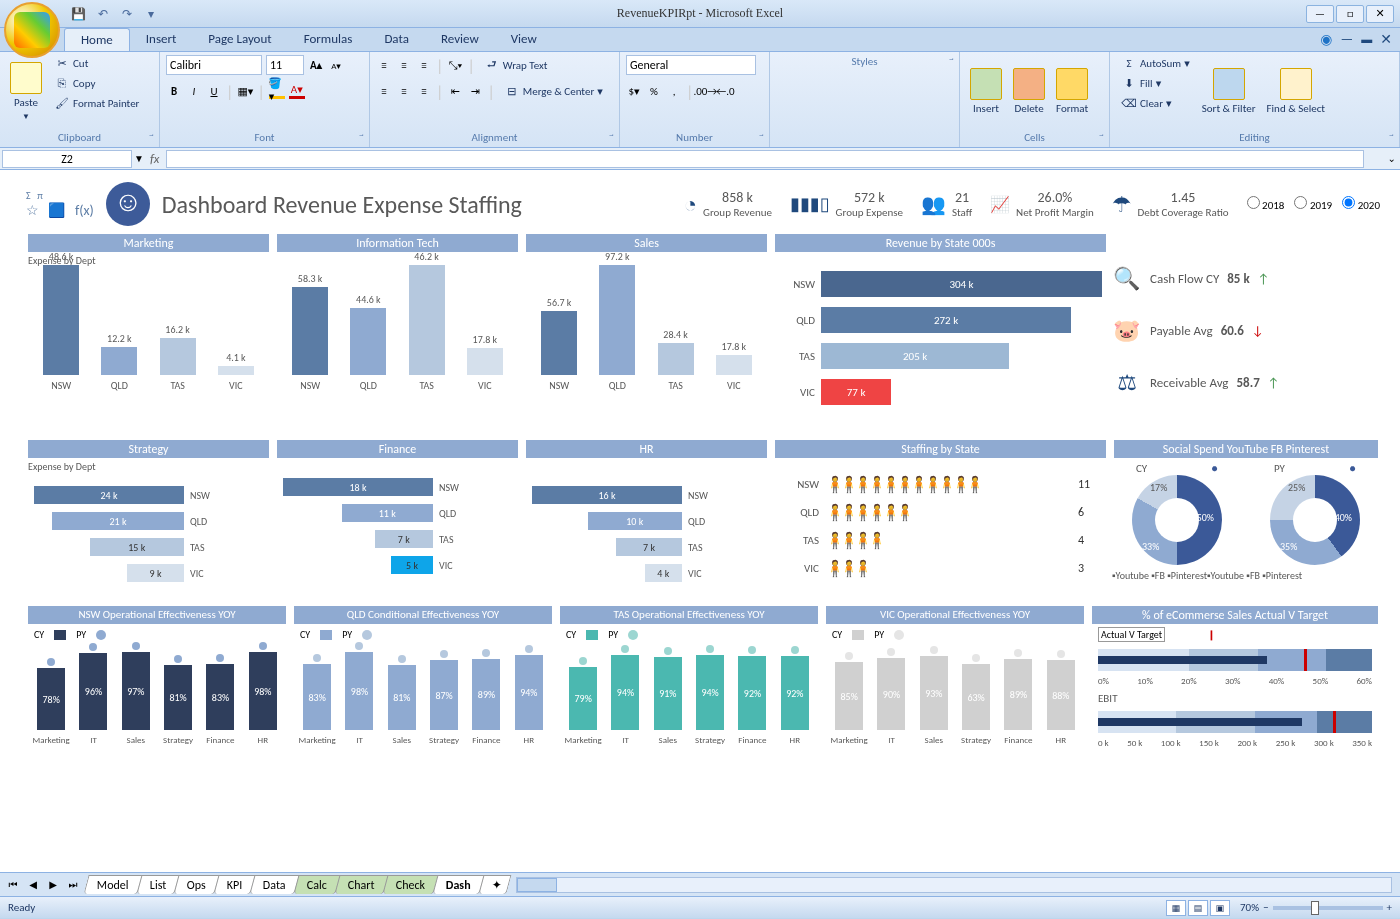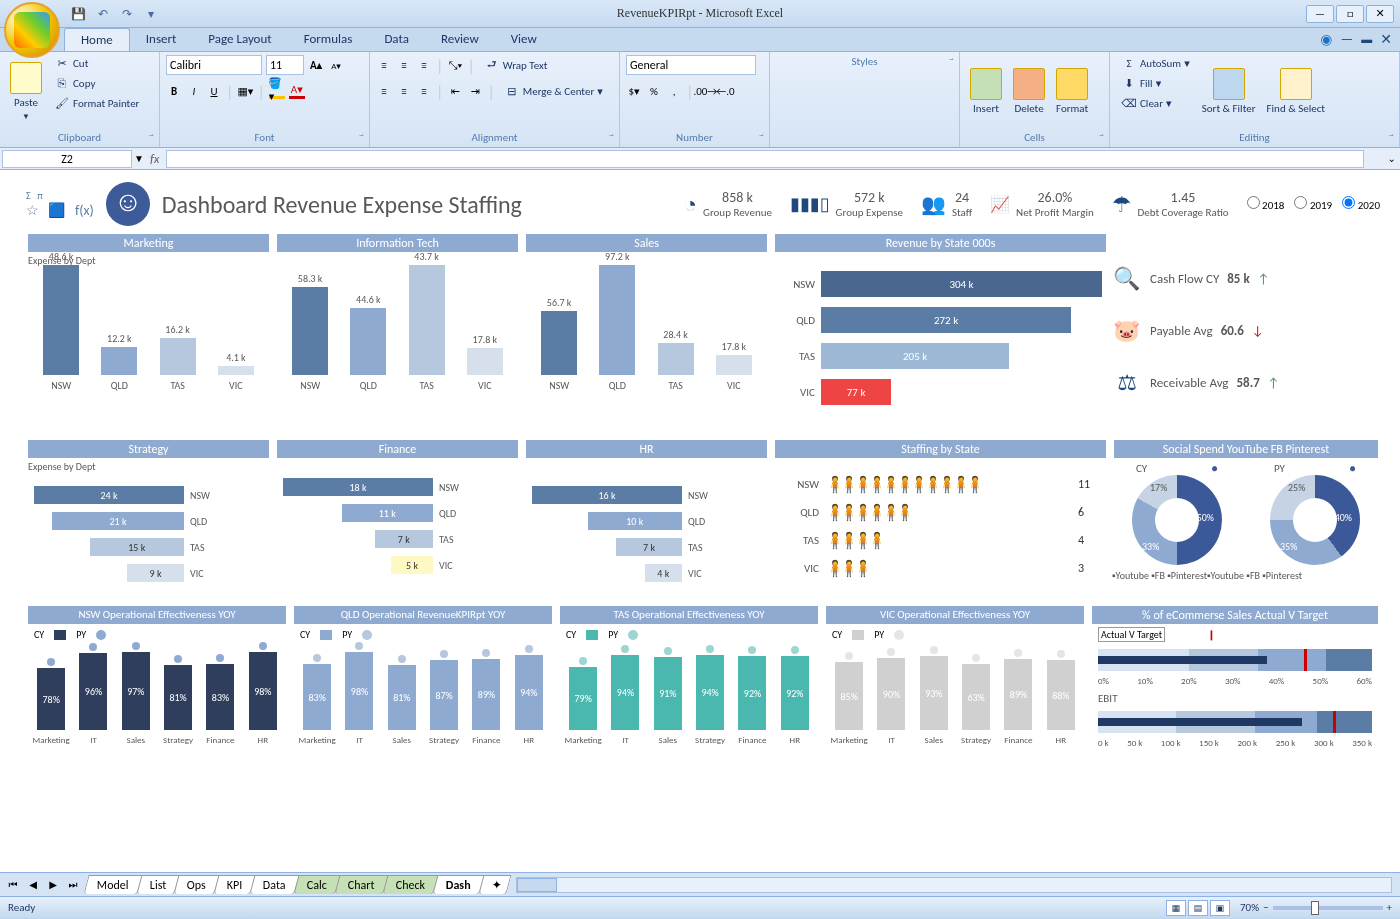--- a/index.html
+++ b/index.html
@@ -294,21 +294,21 @@
               <div>
                 <div class="kpi-val">572 k</div>
                 <div>Group Expense</div>
               </div>
             </div>
         </div>
         <div class="kpi-item">
           <div style="display:flex;align-items:center;gap:6px">
               <span style="font-size:20px">👥</span>
               <div>
-                <div class="kpi-val">24</div>
+                <div class="kpi-val">21</div>
                 <div>Staff</div>
               </div>
             </div>
         </div>
         <div class="kpi-item">
           <div style="display:flex;align-items:center;gap:6px">
               <span style="font-size:16px;color:#c55">📈</span>
               <div>
                 <div class="kpi-val">26.0%</div>
                 <div>Net Profit Margin</div>
@@ -366,21 +366,21 @@
         <div class="vbar-label">58.3 k</div>
         <div class="vbar" style="height:88px;background:#5b7ca5"></div>
         <div class="vbar-cat">NSW</div>
       </div>
             <div class="vbar-wrap">
         <div class="vbar-label">44.6 k</div>
         <div class="vbar" style="height:67px;background:#8faad1"></div>
         <div class="vbar-cat">QLD</div>
       </div>
             <div class="vbar-wrap">
-        <div class="vbar-label">43.7 k</div>
+        <div class="vbar-label">46.2 k</div>
         <div class="vbar" style="height:110px;background:#b5c8de"></div>
         <div class="vbar-cat">TAS</div>
       </div>
             <div class="vbar-wrap">
         <div class="vbar-label">17.8 k</div>
         <div class="vbar" style="height:27px;background:#d5e0ec"></div>
         <div class="vbar-cat">VIC</div>
       </div>
           </div>
       </div>
@@ -507,21 +507,21 @@
         <div style="width:30px;color:#595959">QLD</div>
       </div>
             <div class="hbar-mini">
         <div class="track">
                 <div class="fill" style="width:39%;background:#b5c8de;color:#333">7 k</div>
               </div>
         <div style="width:30px;color:#595959">TAS</div>
       </div>
             <div class="hbar-mini">
         <div class="track">
-                <div class="fill" style="width:28%;background:#fef9c3;color:#333">5 k</div>
+                <div class="fill" style="width:28%;background:#0ea5e9;color:#333">5 k</div>
               </div>
         <div style="width:30px;color:#595959">VIC</div>
       </div>
           </div>
       </div>
       <div class="dept-col" style="width:245px">
         <div class="section-band">HR</div>
         <div id="hb-2" style="padding:24px 8px 0 8px">
             <div class="hbar-mini">
         <div class="track">
@@ -673,21 +673,21 @@
         <div class="eff-cat">Finance</div>
       </div>
             <div class="eff-bar-wrap">
         <div class="eff-dot" style="background:#8faad1"></div>
         <div class="eff-bar" style="height:78px;background:#2f3e5c">98%</div>
         <div class="eff-cat">HR</div>
       </div>
           </div>
       </div>
       <div class="dept-col eff-col" style="width:262px">
-        <div class="section-band">QLD Operational RevenueKPIRpt YOY</div>
+        <div class="section-band">QLD Conditional Effectiveness YOY</div>
         <div class="eff-legend">
             <span>CY</span>
             <span class="legend-box" style="background:#8faad1"></span> 
             <span>PY</span>
             <span class="legend-dot" style="background:#b5c8de"></span>
           </div>
         <div class="eff-bars" id="eff-1">
             <div class="eff-bar-wrap">
         <div class="eff-dot" style="background:#b5c8de"></div>
         <div class="eff-bar" style="height:66px;background:#8faad1">83%</div>

